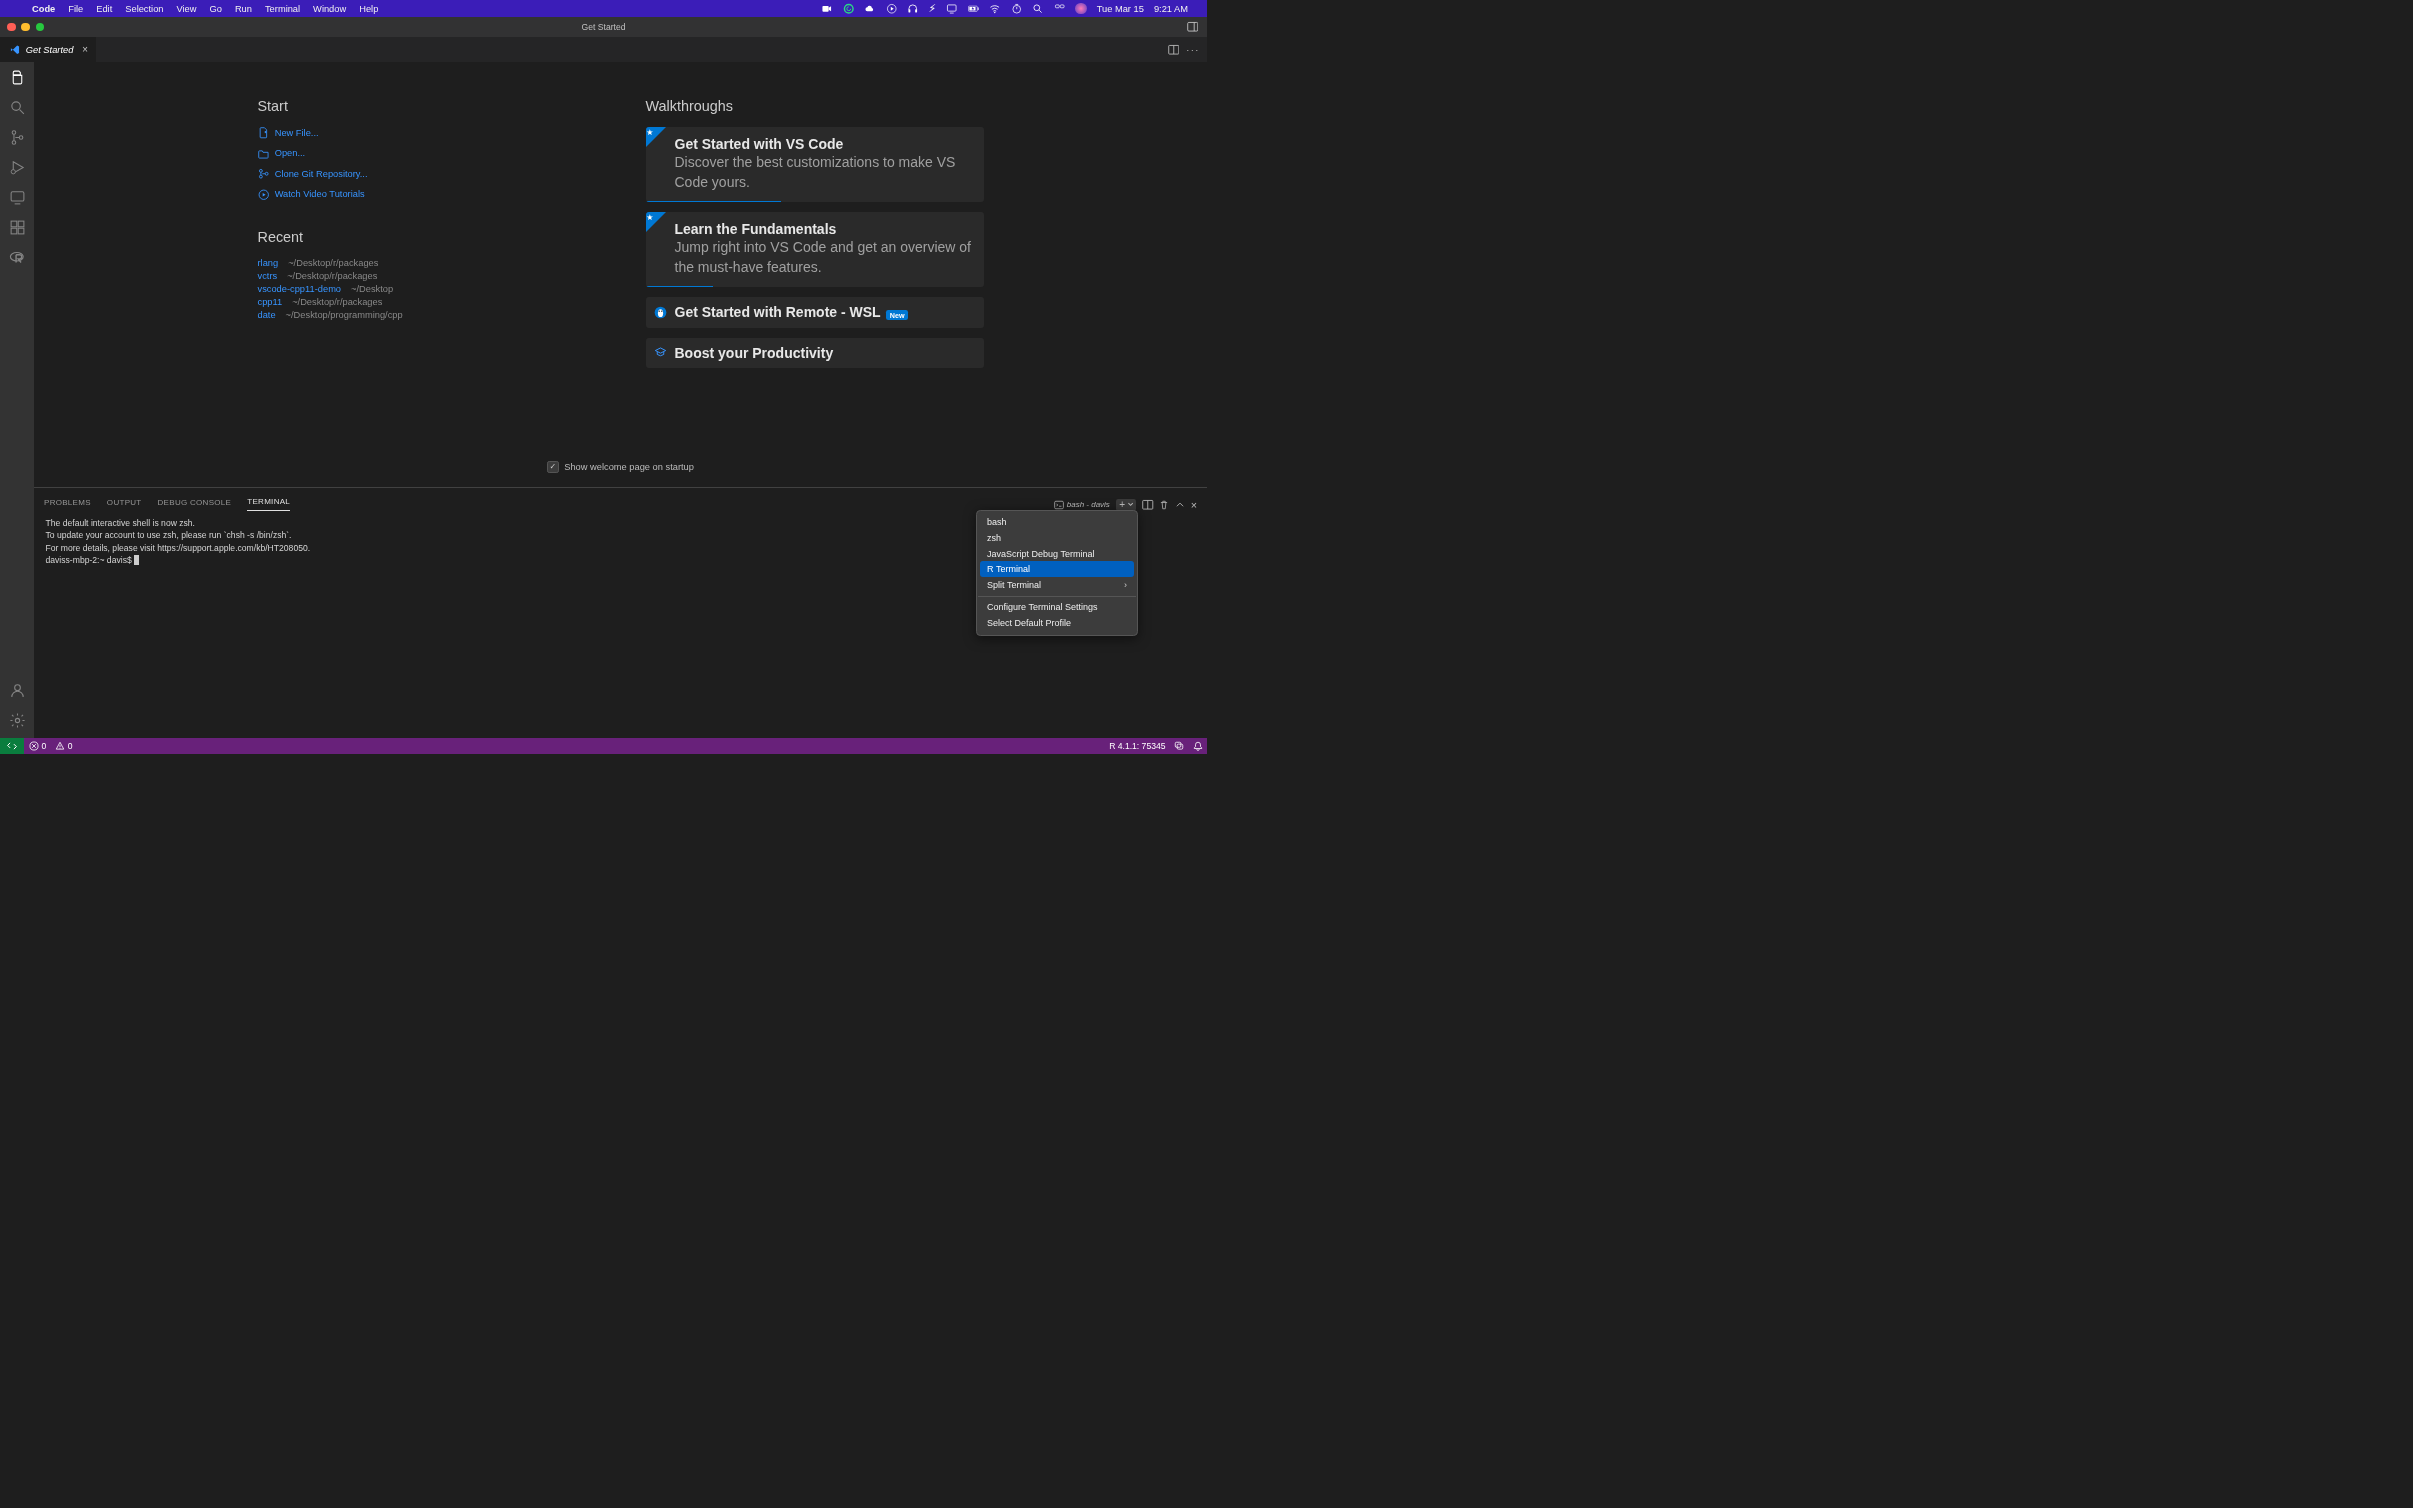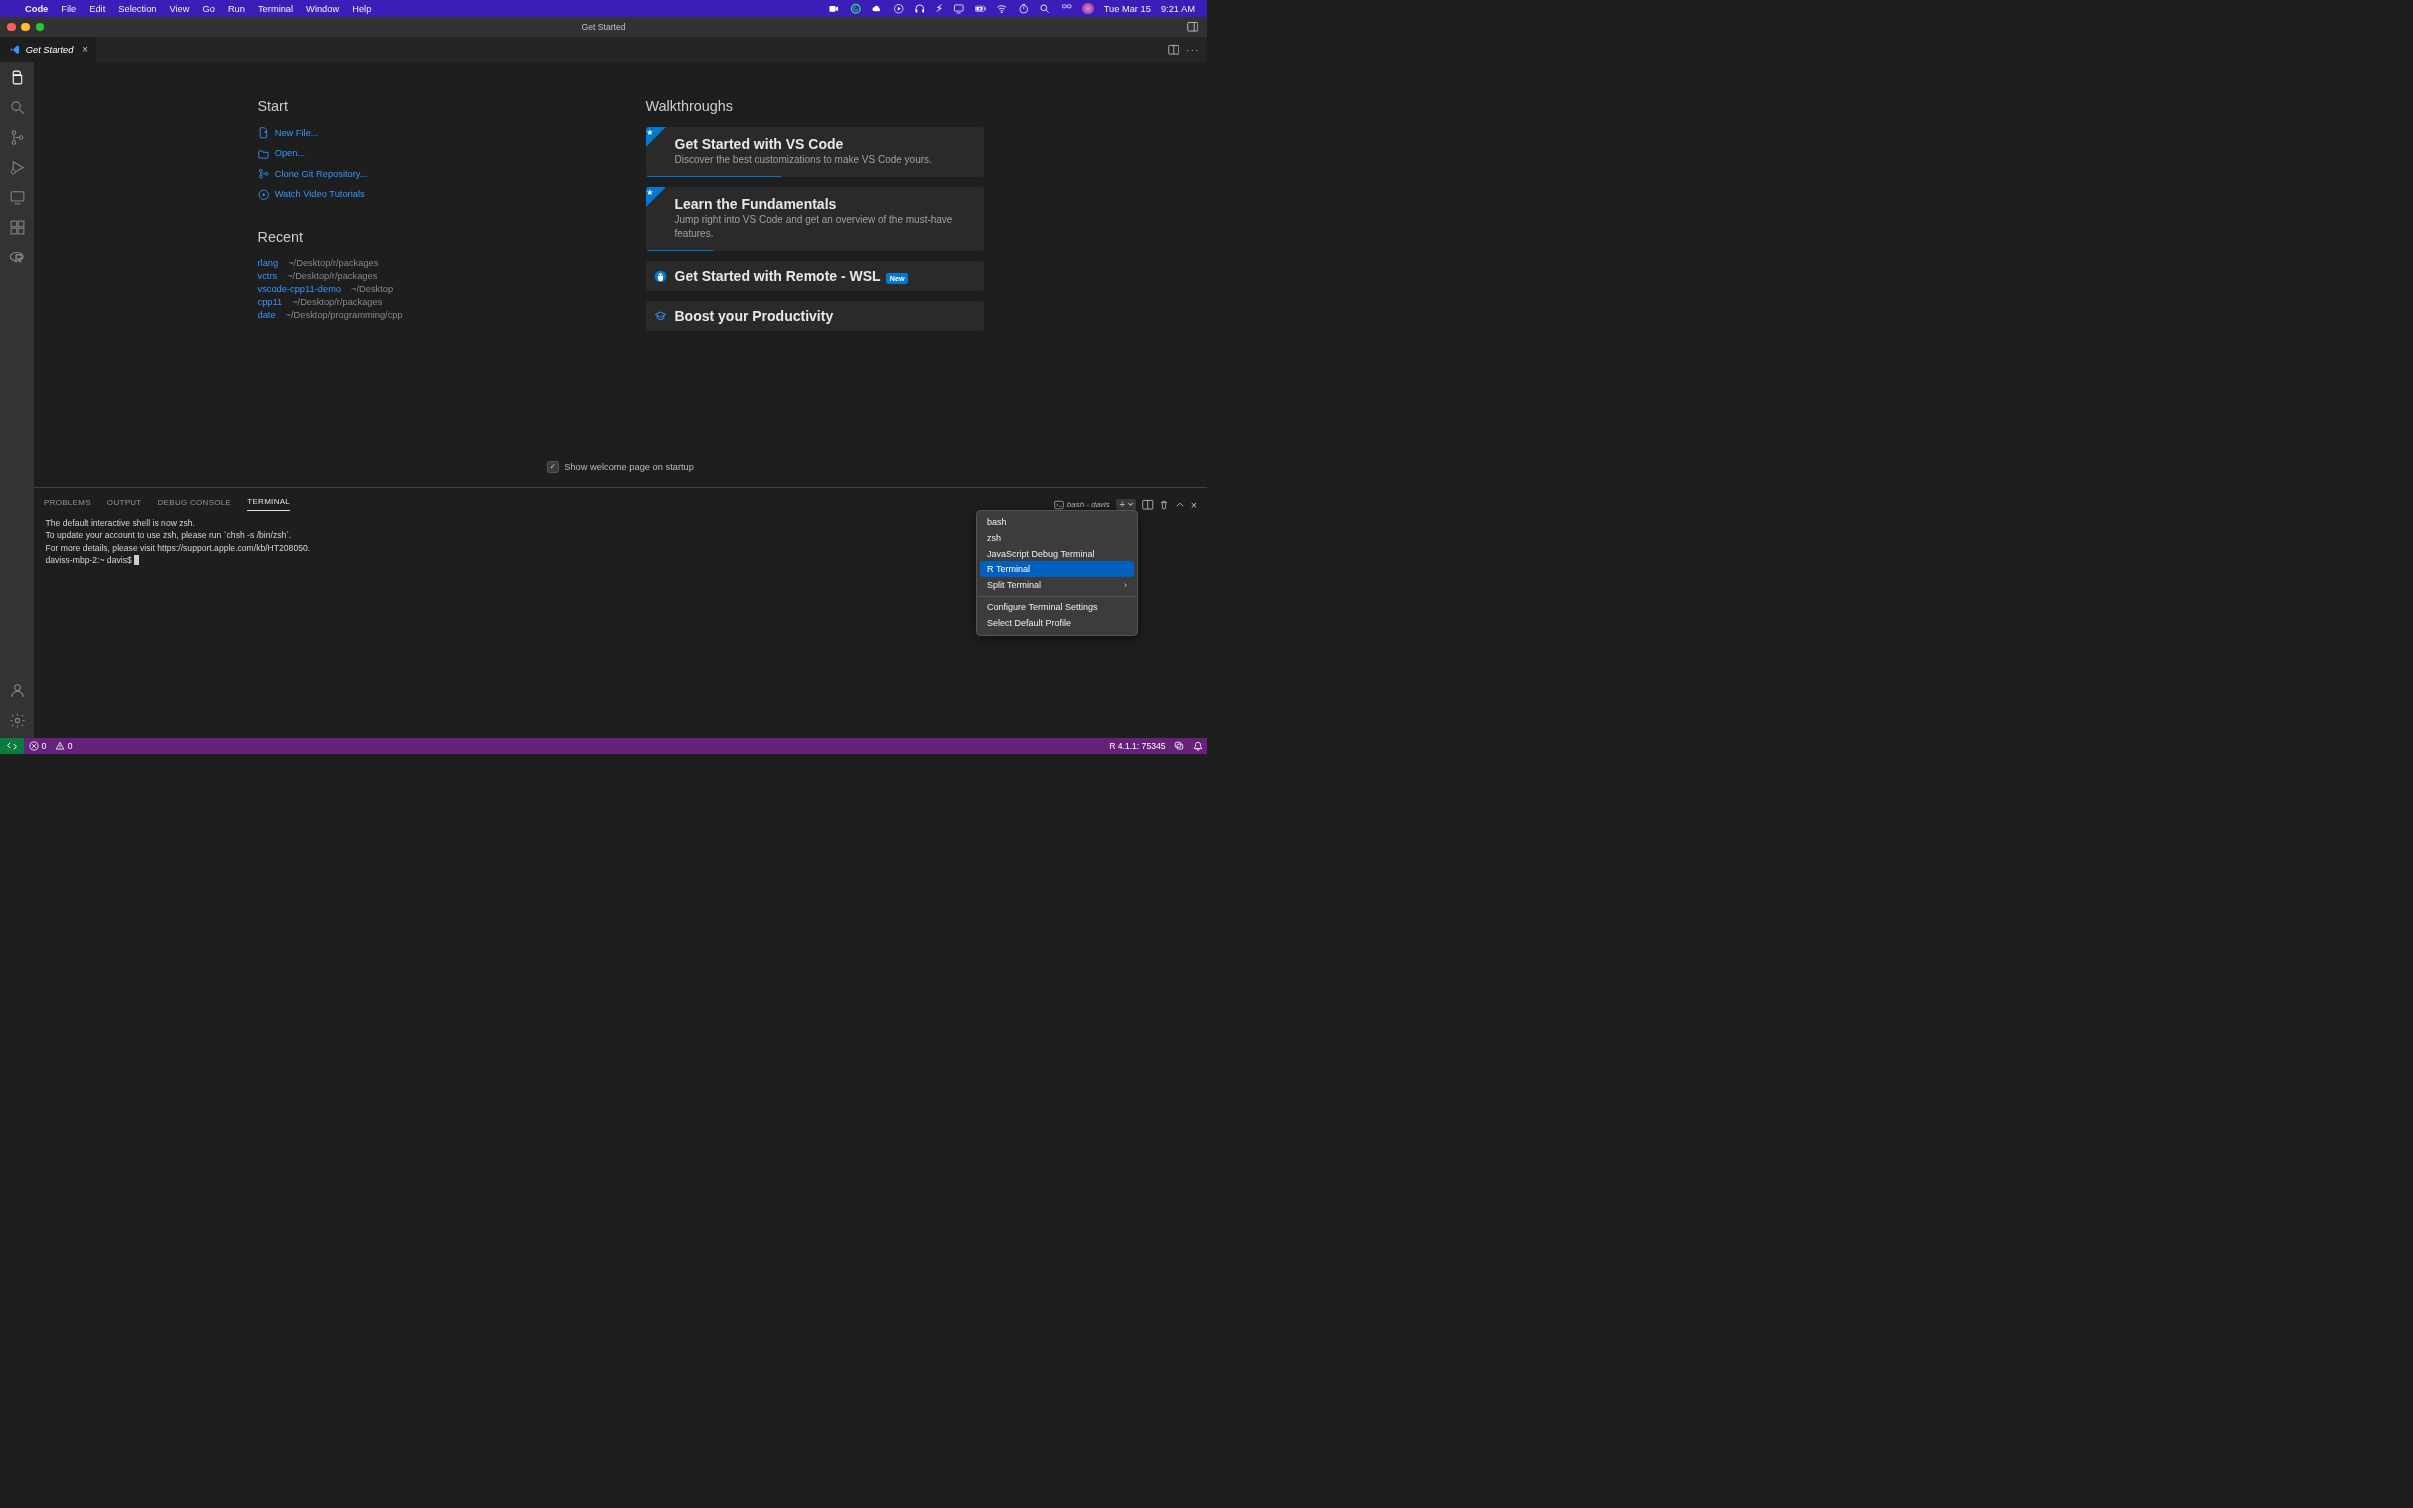--- a/index.html
+++ b/index.html
@@ -1,19 +1,19 @@
 <!DOCTYPE html>
 <html style="font-size:11.5px"><head>
 <meta charset="utf-8">
 <style>
 * { box-sizing: border-box; margin: 0; padding: 0; font-family: -apple-system, BlinkMacSystemFont, "Segoe UI", sans-serif; }
 body { background: #1e1e1e; color: #cccccc; width: 1207px; height: 754px; overflow: hidden; font-size: 9.3px; }
 
 
-.menubar { height: 17px; background: #3b1db8; color: #f0f0f0; display: flex; align-items: center; padding: 0 12px; font-size: 9.3px; gap: 13px; }
+.menubar { height: 17px; background: #3b1db8; color: #f0f0f0; display: flex; align-items: center; padding: 0 19px; font-size: 9.3px; gap: 13px; }
 .menubar .apple { font-size: 10.8px; }
 .menubar .app-name { font-weight: 700; }
 .menubar .right { margin-left: auto; display: flex; align-items: center; gap: 10px; font-size: 9.3px; }
 .menubar .right svg, .menubar .right .mi { width: 11.5px; height: 11.5px; fill: #f0f0f0; }
 .menubar .date { font-weight: 500; }
 
 
 .titlebar { height: 20px; background: #323233; display: flex; align-items: center; position: relative; }
 .traffic { display: flex; gap: 5.7px; margin-left: 7.2px; }
 .traffic .dot { width: 8.6px; height: 8.6px; border-radius: 50%; }
@@ -50,21 +50,21 @@
 .start-item { display: flex; align-items: center; gap: 5.7px; color: #3794ff; cursor: pointer; font-size: 9.3px; }
 .start-item svg { width: 11.5px; height: 11.5px; stroke: #3794ff; fill: none;}
 .recent-list { display: flex; flex-direction: column; gap: 2.9px; }
 .recent-item { font-size: 9.3px; display: flex; gap: 10px; }
 .recent-item .name { color: #3794ff; cursor: pointer; }
 .recent-item .path { color: #888888; }
 
 .walkthrough { background: #2a2a2a; border-radius: 2.9px; margin-bottom: 10px; position: relative; overflow: hidden; cursor:pointer;}
 .walkthrough .wt-body { padding: 8.6px 11.5px 10px 29px; }
 .walkthrough .wt-title { color: #e8e8e8; font-size: 14px; font-weight: 600; }
-.walkthrough .wt-desc { color: #a0a0a0; font-size: 10px; margin-top: 1.4px; line-height: 1.4; }
+.walkthrough .wt-desc { color: #a0a0a0; font-size: 14px; margin-top: 1.4px; line-height: 1.4; }
 .walkthrough .badge { position: absolute; top: 0; left: 0; width: 0; height: 0; border-top: 20px solid #0078d4; border-right: 20px solid transparent; }
 .walkthrough .badge-star { position: absolute; top: 0.7px; left: 0.7px; color: #fff; font-size: 8px; }
 .walkthrough .progress { position: absolute; bottom: 0; left: 0; height: 1.4px; background: #0078d4; }
 .walkthrough .wt-icon { position: absolute; left: 8.6px; top: 8.6px; width: 13px; height: 13px; display:flex; align-items:center; justify-content:center; }
 .walkthrough .new-badge { background: #0078d4; color: #fff; font-size: 7.2px; padding: 0.7px 3.6px; border-radius: 2.2px; margin-left: 2.9px; font-weight:600;}
 
 .startup-check { text-align: center; margin: 21.5px 0 14.4px 0; color: #bbbbbb; font-size: 9.3px; display:flex; align-items:center; justify-content:center; gap:5.7px;}
 .checkbox { width: 11.5px; height: 11.5px; background: #3c3c3c; border: 0.7px solid #555; border-radius: 2.2px; display: inline-flex; align-items: center; justify-content: center; color: #ccc; font-size: 8px; }
 
 

